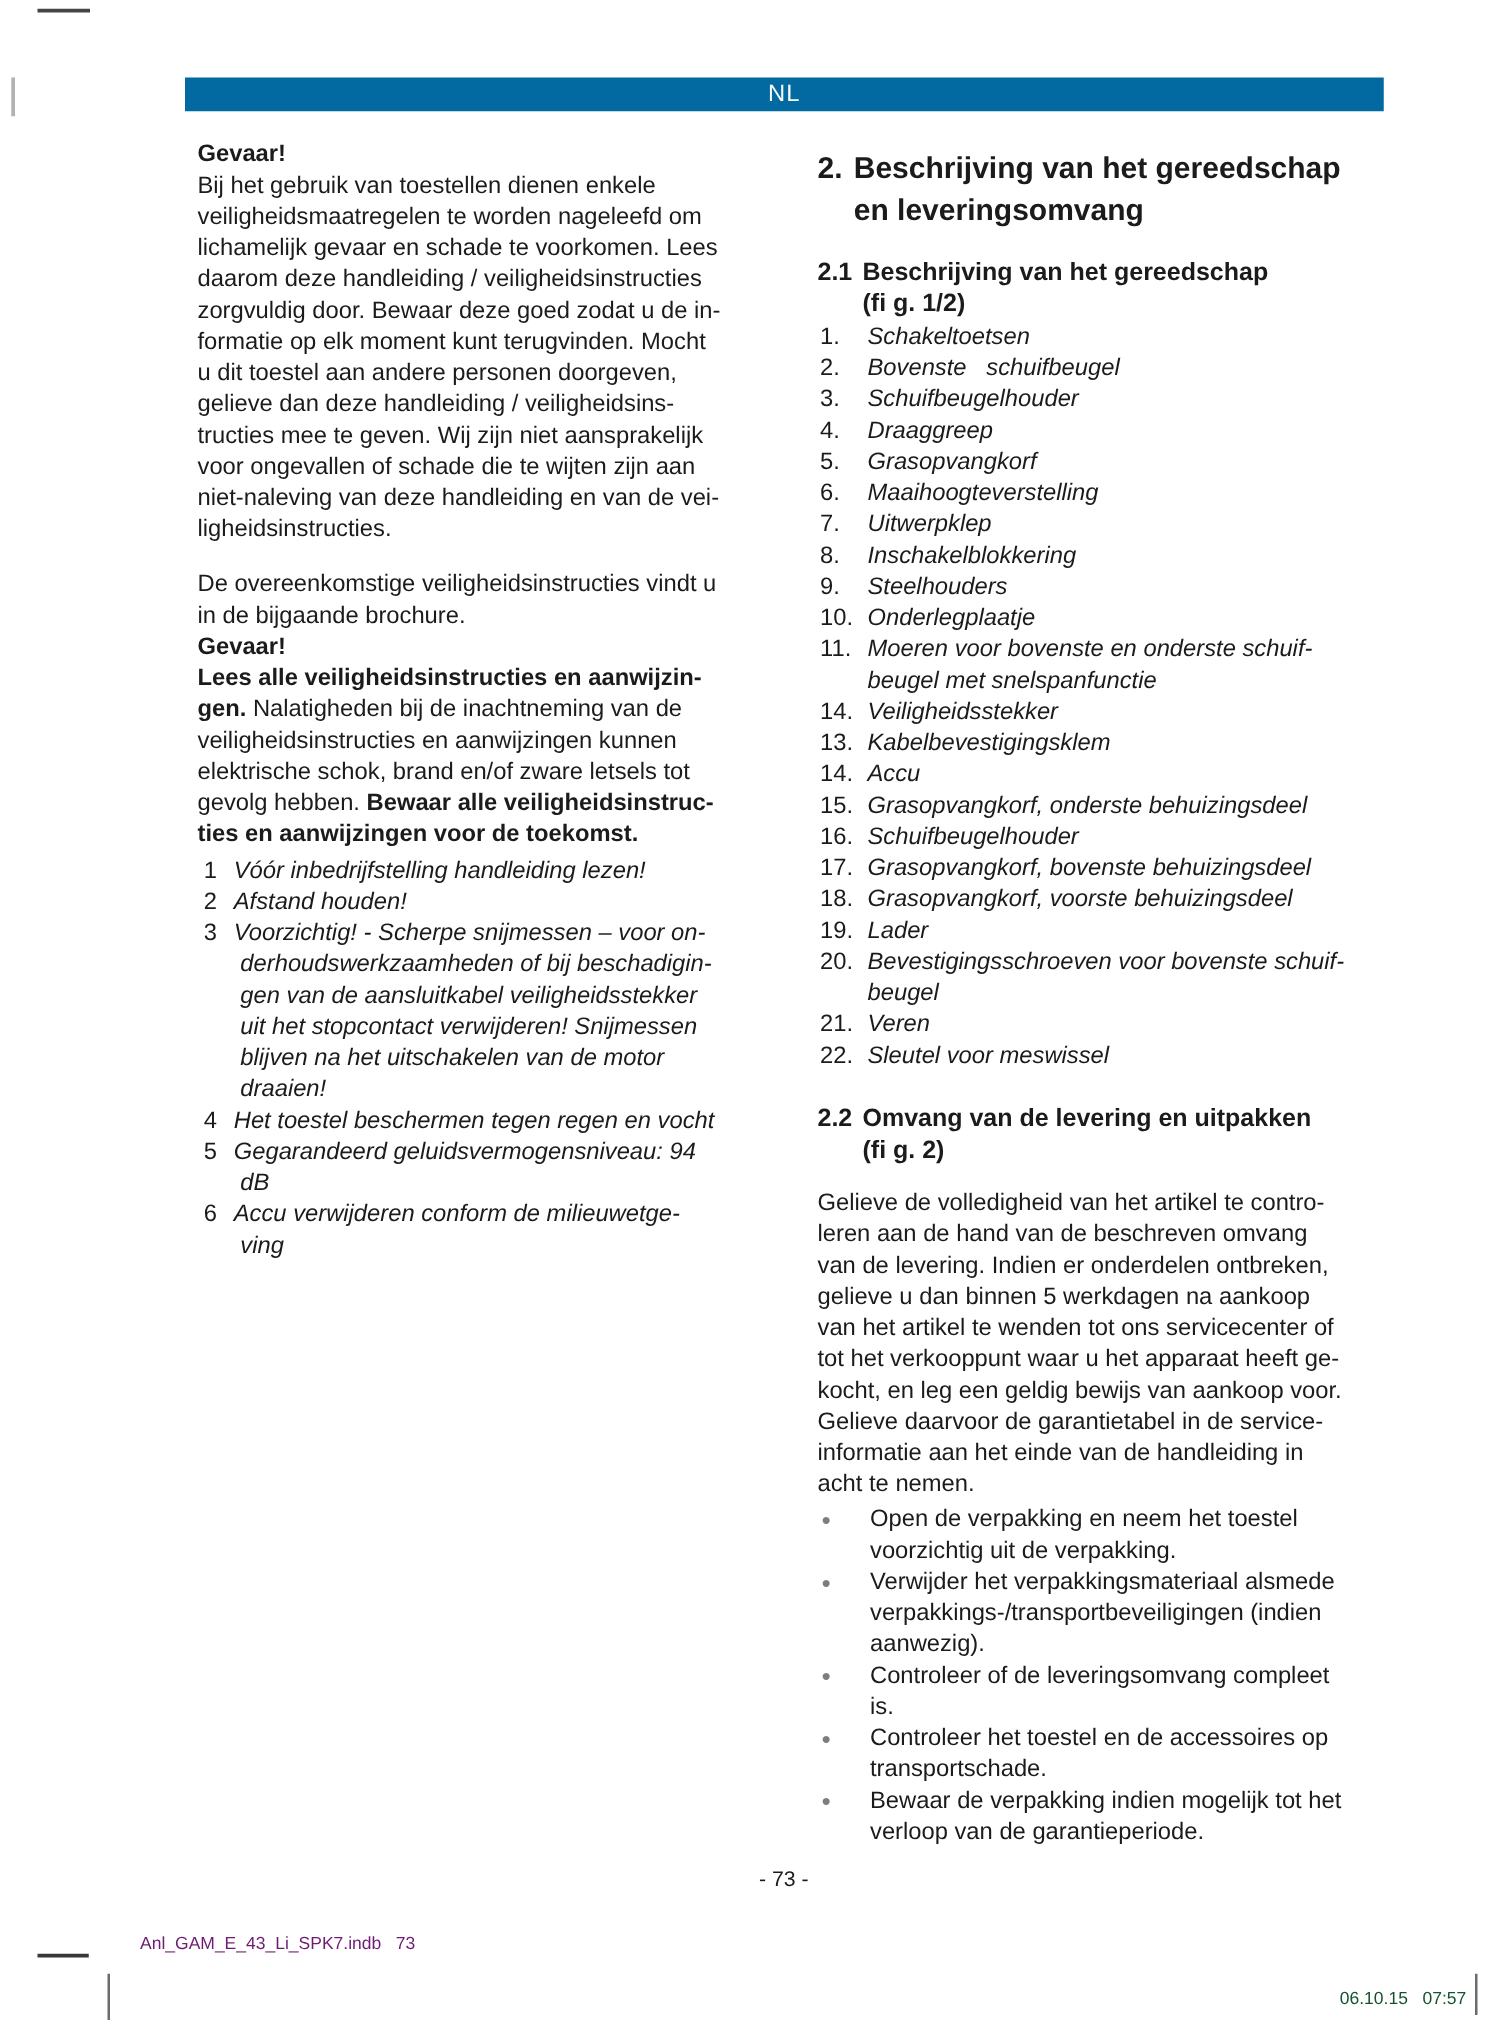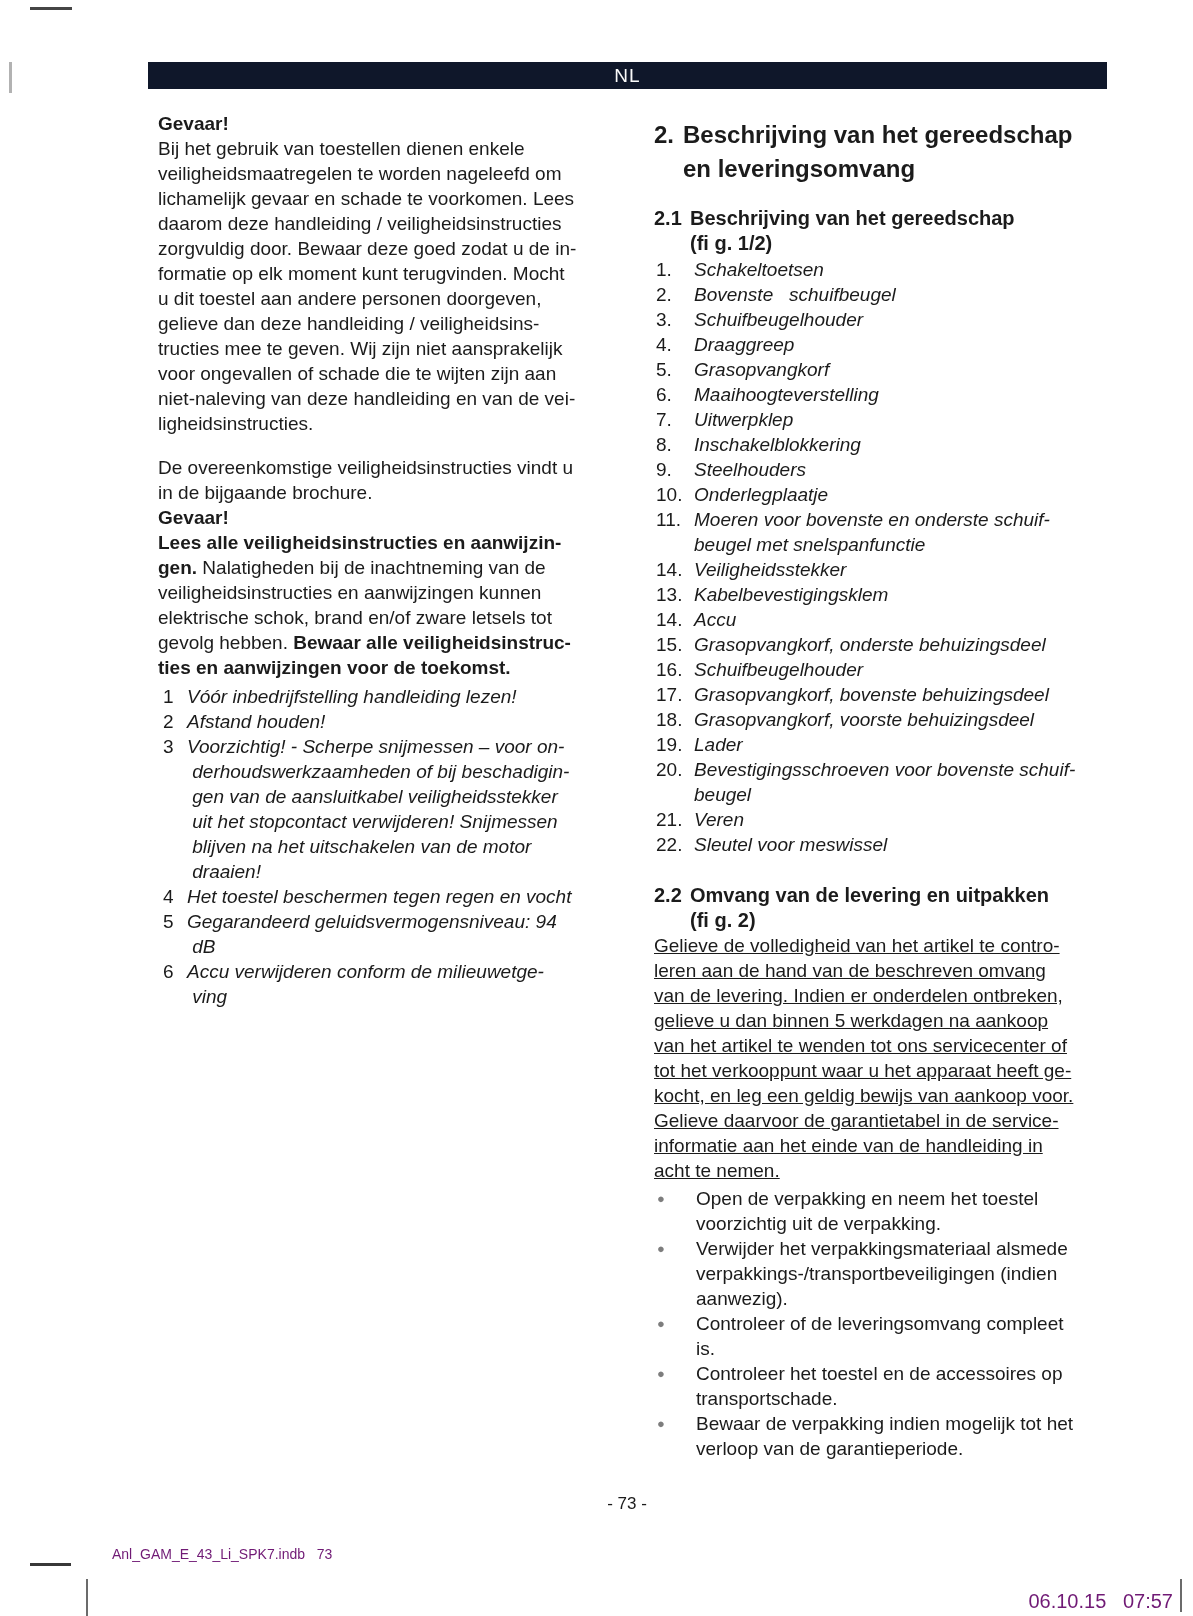--- a/index.html
+++ b/index.html
@@ -10,21 +10,21 @@
   }
   
   .crop-top    { position:absolute; left:30px;  top:7px;    width:42px; height:3px; background:#454545; }
   .tick-left   { position:absolute; left:9px;   top:62px;   width:3px;  height:31px; background:#b2b2b2; }
   .crop-bottom { position:absolute; left:30px;  top:1563px; width:41px; height:3px; background:#383838; }
   .vline-left  { position:absolute; left:86px;  top:1579px; width:2px;  height:37px; background:#6b6b6b; }
   .vline-right { position:absolute; left:1180px;top:1579px; width:2px;  height:33px; background:#6b6b6b; }
 
   .nl-bar {
     position:absolute; left:148px; top:62px; width:959px; height:27px;
-    background:#0f172a; display:flex; align-items:center; justify-content:center;
+    background:#0369a1; display:flex; align-items:center; justify-content:center;
   }
   .nl-bar span { color:#fafafa; font-size:19px; letter-spacing:1px; }
 
   .col { position:absolute; top:111px; }
   .col-left  { left:158px; width:472px; }
   .col-right { left:654px; width:474px; }
 
   .body { font-size:19px; line-height:25px; white-space:pre; }
   .b { font-weight:bold; }
 
@@ -44,29 +44,29 @@
 
   .list { font-size:19px; line-height:25px; }
   .left-list  { margin-top:4px; padding-left:5px; }
   .right-list { margin-top:1px; padding-left:2px; }
   .li { display:flex; }
   .li .num { flex:none; }
   .left-list  .li .num { width:24px; }
   .right-list .li .num { width:38px; }
   .li .txt { white-space:pre;font-style:italic; }
 
-  .p22 { margin-top:0;text-decoration:underline; }
+  .p22 { margin-top:17px; }
   .bullets { margin-top:3px; padding-left:3px; font-size:19px; line-height:25px; }
   .bul { display:flex; }
   .bul .dot { flex:none; width:39px; color:#7d7d7d; font-size:13px; line-height:25px; }
   .bul .txt { white-space:pre; }
 
   .page-number { position:absolute; top:1494px; left:158px; width:938px; text-align:center; font-size:17px; white-space:pre; }
   .footer-left  { position:absolute; left:112px; top:1546px; font-size:14px; color:#701a75; white-space:pre; }
-  .footer-right { position:absolute; right:20px; top:1590px; font-size:20px; color:#701a75; white-space:pre; }
+  .footer-right { position:absolute; right:20px; top:1590px; font-size:14px; color:#14532d; white-space:pre; }
 </style>
 </head>
 <body>
 
 <div class="page">
 
   <div class="crop-top"></div>
   <div class="tick-left"></div>
 
   <div class="nl-bar">

